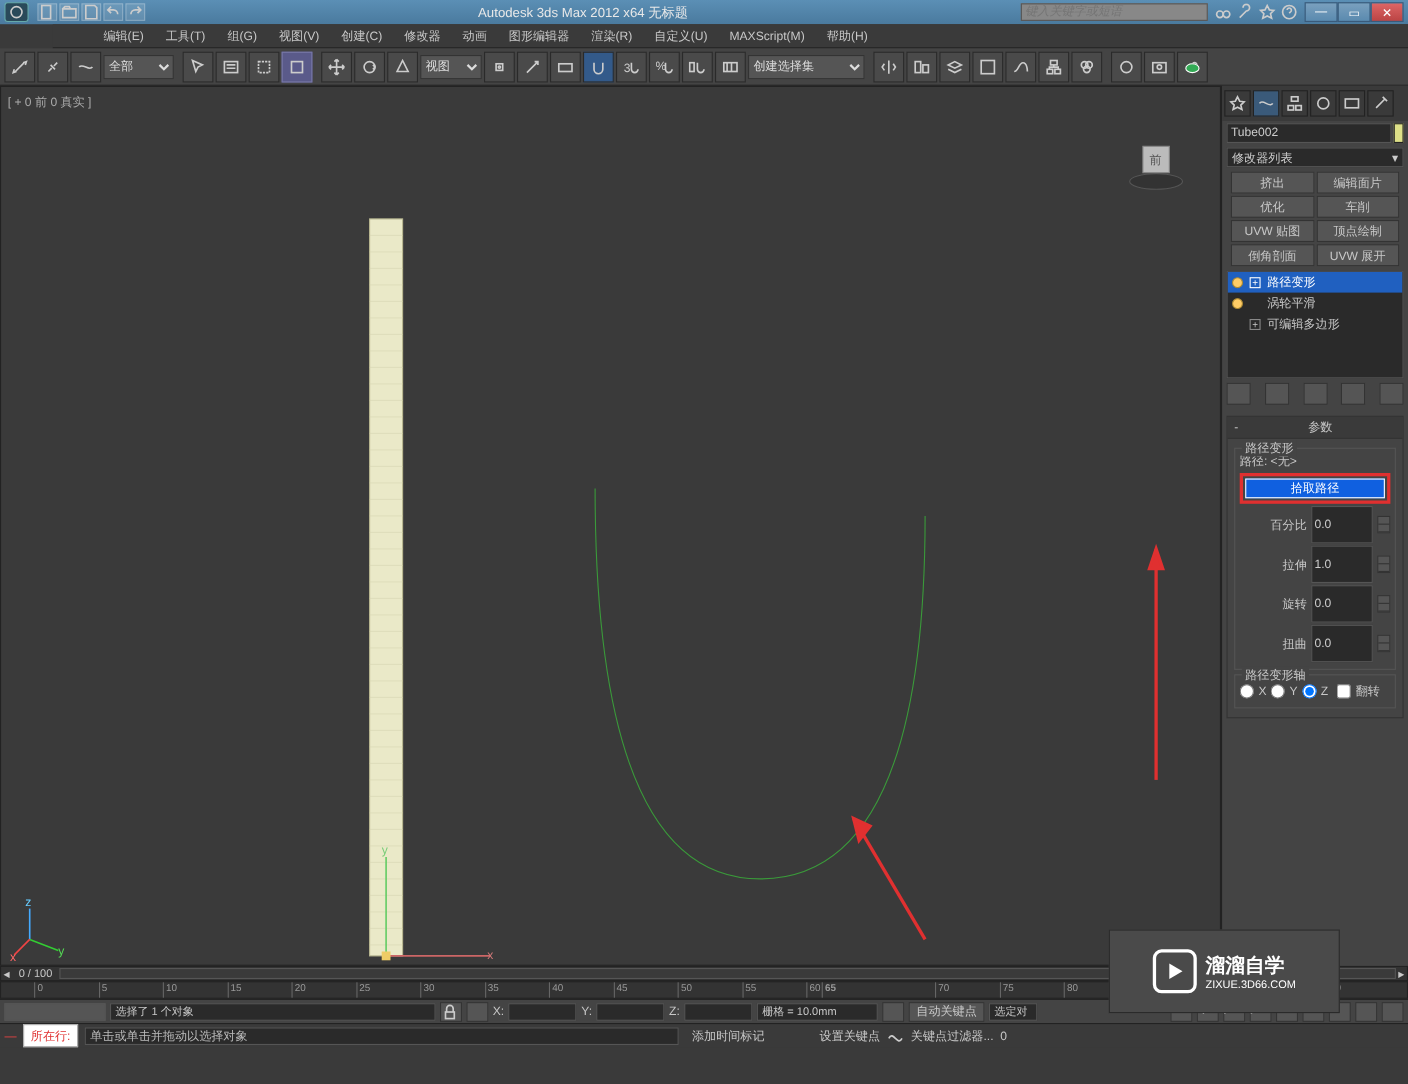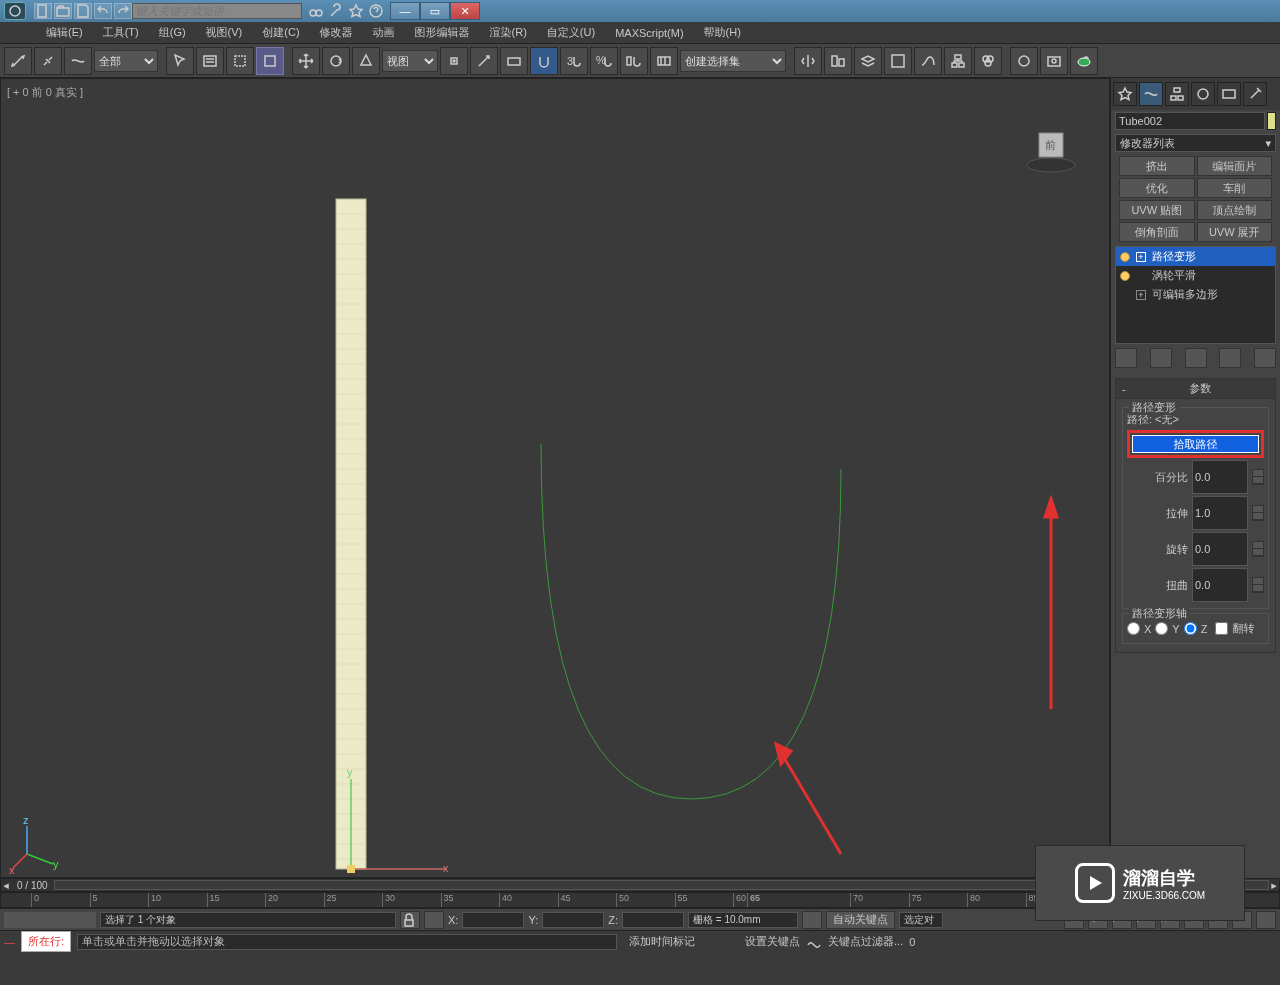--- a/index.html
+++ b/index.html
@@ -11,21 +11,21 @@
 .titlebar .ticon { display: flex; gap: 2px; margin-left: 8px; }
 .titlebar .tbtn { width: 18px; height: 16px; background: rgba(255,255,255,0.12); border: 1px solid rgba(255,255,255,0.25); display: flex; align-items: center; justify-content: center; }
 .titlebar .ttitle { flex: 1; text-align: center; color: #e8e8e8; font-size: 12px; }
 .titlebar .search { width: 170px; height: 16px; background: #888; border: 1px solid #555; color: #333; font-style: italic; padding: 0 3px; }
 .titlebar .righticons { display: flex; gap: 4px; margin: 0 6px; }
 .titlebar .sysbtns { display: flex; }
 .titlebar .sysbtn { width: 30px; height: 18px; background: linear-gradient(#7aa0be,#5a8aaf); border: 1px solid #3a5a7a; display: flex; align-items: center; justify-content: center; color: #fff; font-size: 11px; }
 .titlebar .sysbtn.close { background: linear-gradient(#d66,#b44); }
 
 
-.menubar { height: 22px; background: #3a3a3a; display: flex; align-items: center; padding: 0 36px; gap: 0; border-bottom: 1px solid #222; }
+.menubar { height: 22px; background: #3a3a3a; display: flex; align-items: center; padding: 0 36px; gap: 0; border-bottom: 1px solid #222; margin-left: 48px; }
 .menubar .mitem { padding: 3px 10px; cursor: default; }
 
 
 .toolbar { height: 34px; background: #444; border-bottom: 1px solid #222; display: flex; align-items: center; padding: 0 4px; gap: 2px; }
 .toolbar .tbtn { width: 28px; height: 28px; background: #4a4a4a; border: 1px solid #2a2a2a; display: flex; align-items: center; justify-content: center; position: relative; }
 .toolbar .tbtn.active { background: #5a5a8a; border-color: #7878a8; }
 .toolbar .tbtn.blue { background: #335a8a; }
 .toolbar select { height: 22px; background: #555; color: #ddd; border: 1px solid #333; }
 .toolbar .sep { width: 4px; }
 
@@ -77,21 +77,21 @@
 
 .statusrow { height: 22px; background: #444; border-top: 1px solid #222; display: flex; align-items: center; gap: 4px; padding: 0 4px; }
 .statusrow .sbox { height: 16px; background: #2a2a2a; border: 1px solid #555; padding: 0 4px; display: flex; align-items: center; font-size: 10px; }
 .statusrow .sbtn { height: 18px; background: #555; border: 1px solid #333; padding: 0 6px; display: flex; align-items: center; font-size: 11px; }
 .statusrow .sicon { width: 20px; height: 18px; background: #555; border: 1px solid #333; }
 .statusrow2 { height: 22px; background: #3a3a3a; border-top: 1px solid #222; display: flex; align-items: center; padding: 0 4px; gap: 6px; }
 .statusrow2 .walk { color: #e03030; background: #fff; padding: 2px 6px; font-size: 11px; border: 1px solid #aaa; }
 .statusrow2 .prompt { flex: 0 0 540px; height: 16px; background: #2a2a2a; border: 1px solid #555; padding: 0 4px; font-size: 11px; color: #bbb; display: flex; align-items: center; }
 
 
-.watermark { position: absolute; right: 35px; bottom: 64px; width: 210px; height: 76px; background: #4a4a4a; border: 1px solid #2a2a2a; display: flex; align-items: center; justify-content: center; gap: 8px; }
+.watermark { position: absolute; right: 62px; bottom: 64px; width: 210px; height: 76px; background: #4a4a4a; border: 1px solid #2a2a2a; display: flex; align-items: center; justify-content: center; gap: 8px; }
 .watermark .play { width: 40px; height: 40px; border: 3px solid #fff; border-radius: 8px; display: flex; align-items: center; justify-content: center; }
 .watermark .wtxt { color: #fff; font-size: 18px; font-weight: bold; }
 .watermark .wurl { color: #fff; font-size: 10px; }
 
 
 svg.ico { width: 16px; height: 16px; }
 svg.ico path, svg.ico circle, svg.ico rect { stroke: #ccc; fill: none; stroke-width: 1.5; }
 </style>
 </head>
 <body>
@@ -122,20 +122,21 @@
         <svg class="ico" viewBox="0 0 16 16">
           <path d="M12 10a4 4 0 0 0-4-4H3 M6 3L3 6l3 3"></path>
         </svg>
       </div>
     <div class="tbtn">
         <svg class="ico" viewBox="0 0 16 16">
           <path d="M4 10a4 4 0 0 1 4-4h5 M10 3l3 3-3 3"></path>
         </svg>
       </div>
   </div>
+  <div class="ttitle">Autodesk 3ds Max  2012 x64     无标题</div>
   <input class="search" placeholder="键入关键字或短语" style="">
   <div class="righticons">
     <svg class="ico" viewBox="0 0 16 16">
         <circle cx="5" cy="10" r="3"></circle>
         <circle cx="11" cy="10" r="3"></circle>
       </svg>
     <svg class="ico" viewBox="0 0 16 16">
         <path d="M3 13l6-6a3 3 0 1 0-3-3"></path>
       </svg>
     <svg class="ico" viewBox="0 0 16 16">

